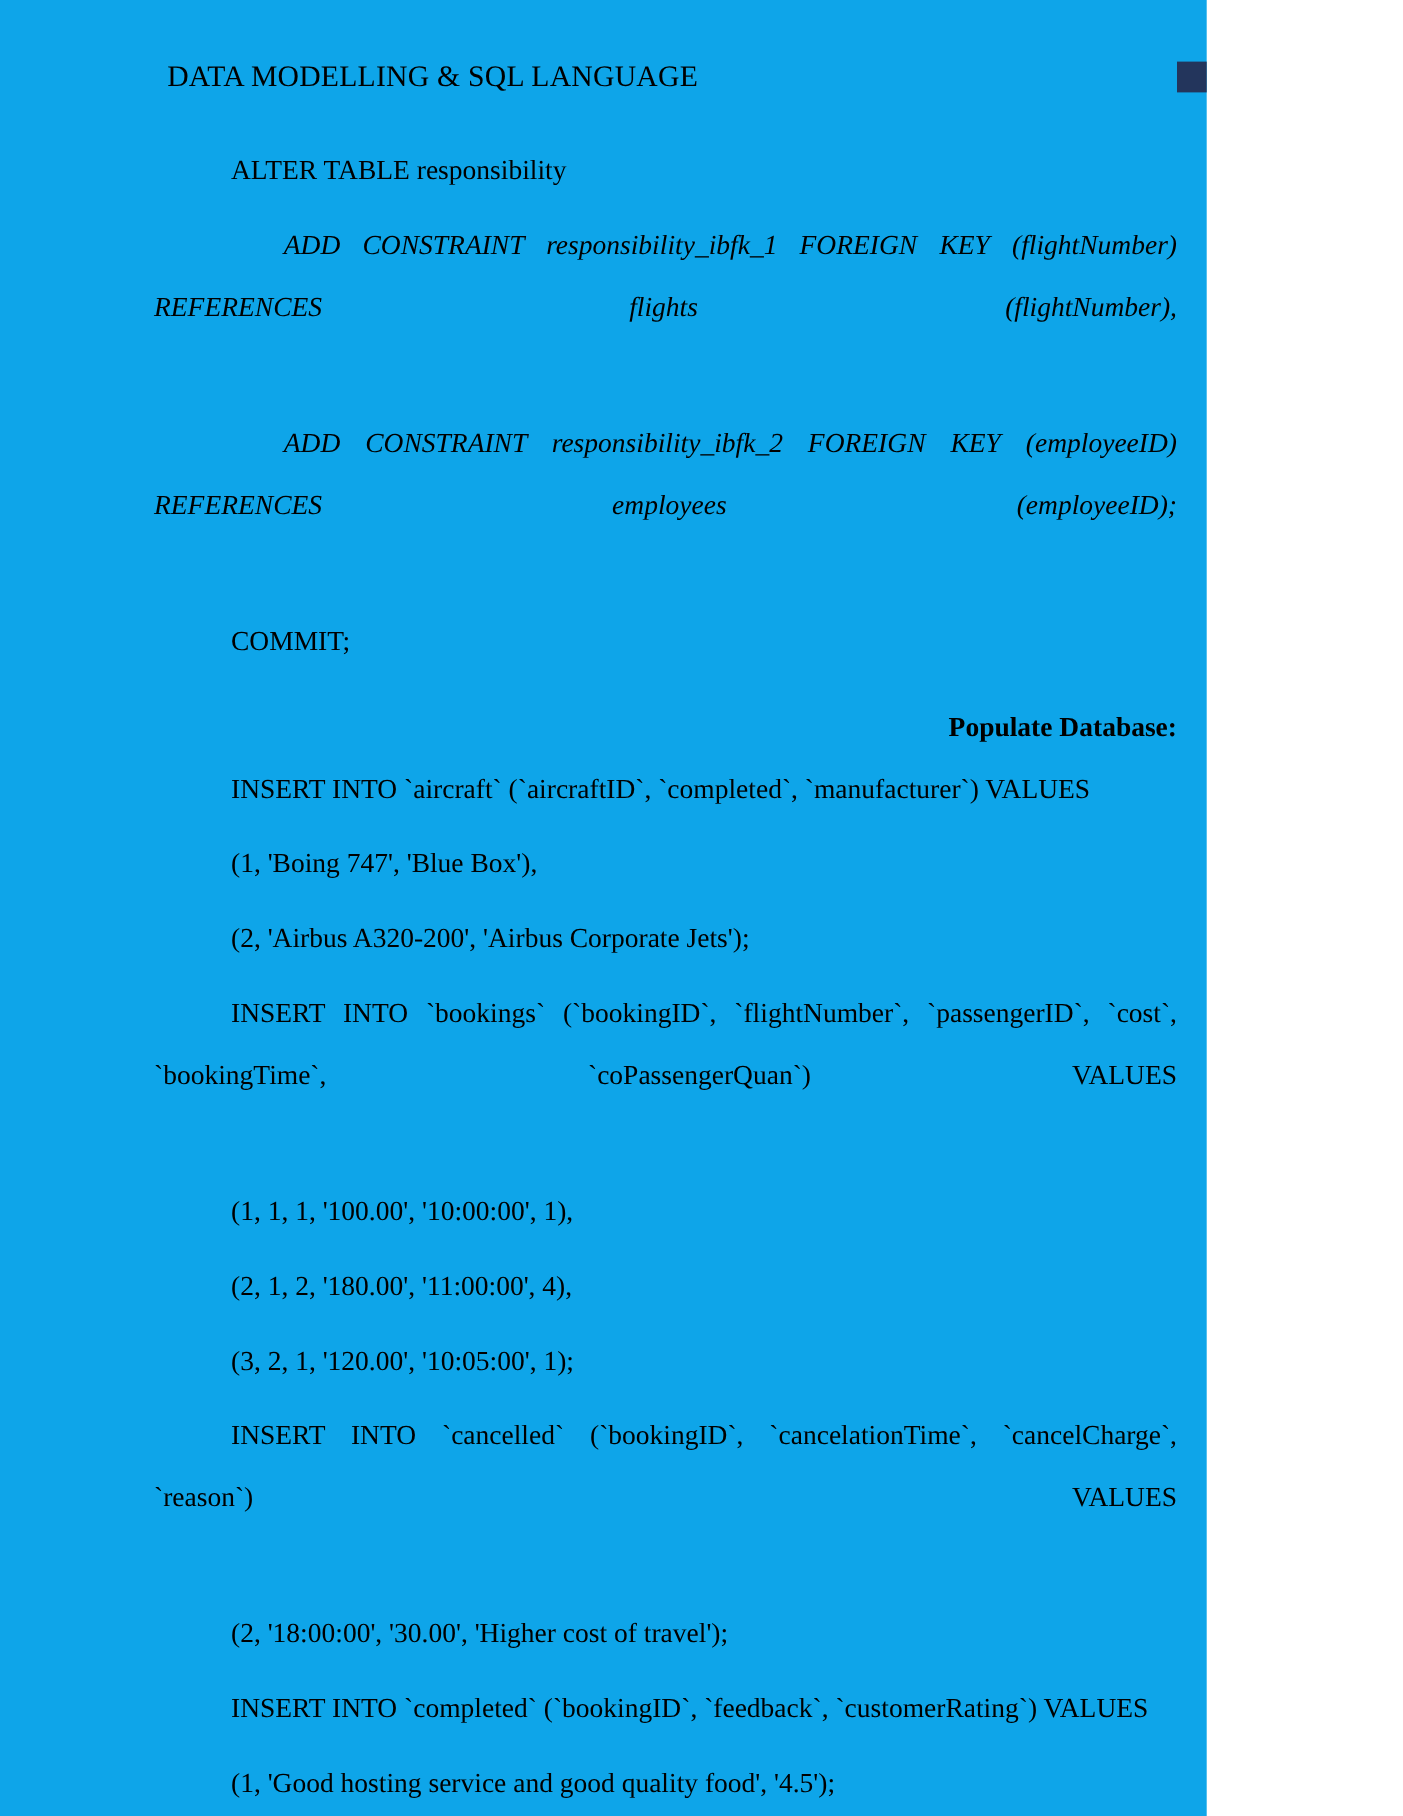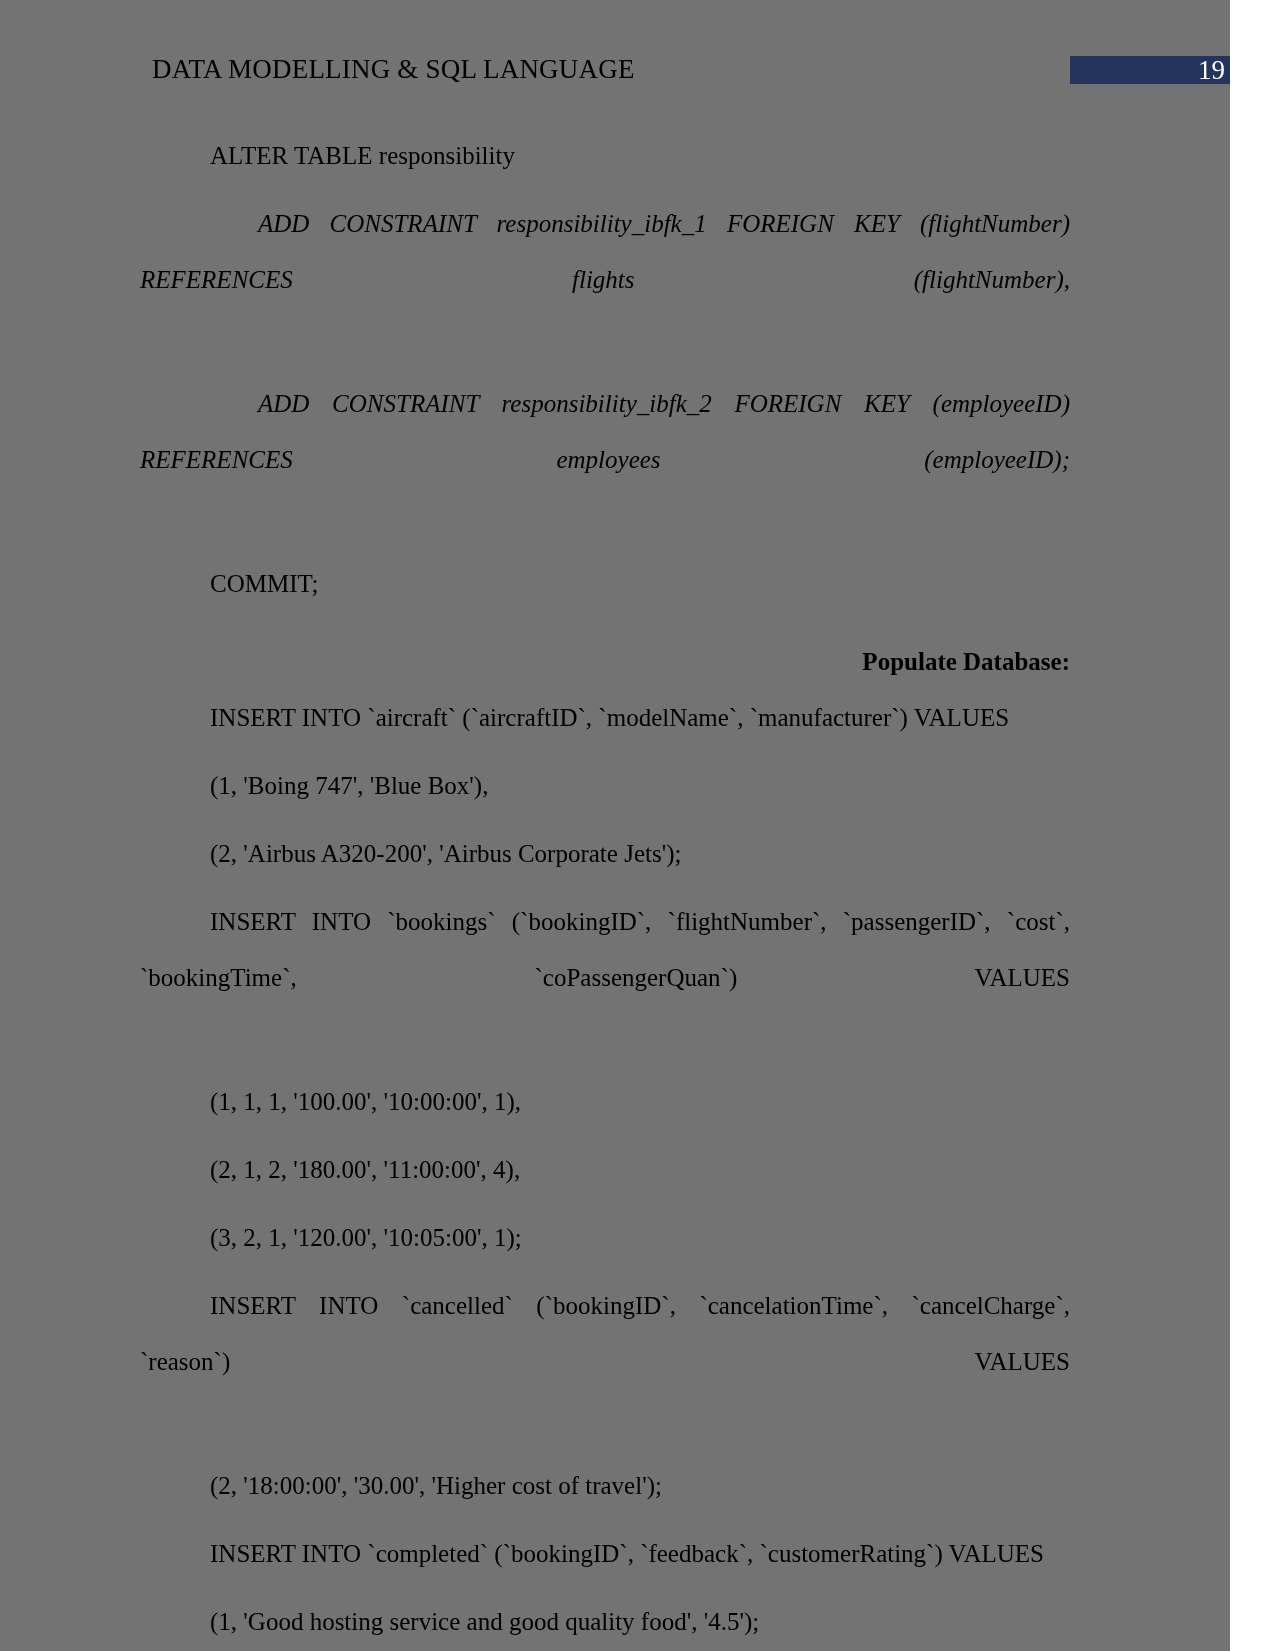--- a/index.html
+++ b/index.html
@@ -6,23 +6,23 @@
     margin: 0;
     padding: 0;
     background: #ffffff;
   }
   body {
     font-family: "Liberation Serif", "DejaVu Serif", serif;
     color: #000000;
   }
   .page {
     position: relative;
-    width: 1230px;
+    width: 1097px;
     height: 1651px;
-    background: #737373;
+    background: #0ea5e9;
     overflow: hidden;
     box-sizing: border-box;
   }
 
   
   .header {
     position: absolute;
     top: 52px;
     left: 0;
     width: 1275px;
@@ -113,21 +113,21 @@
     <div class="spacer-sm"></div>
 
     <p class="para deep">ADD CONSTRAINT responsibility_ibfk_2 FOREIGN KEY (employeeID) REFERENCES employees (employeeID);</p>
     <div class="spacer-sm"></div>
 
     <p class="para nostretch">COMMIT;</p>
     <div class="spacer-md"></div>
 
     <p class="heading">Populate Database:</p>
 
-    <p class="para nostretch">INSERT INTO `aircraft` (`aircraftID`, `modelName`, `manufacturer`) VALUES</p>
+    <p class="para nostretch">INSERT INTO `aircraft` (`aircraftID`, `completed`, `manufacturer`) VALUES</p>
     <div class="spacer-sm"></div>
 
     <p class="para nostretch">(1, 'Boing 747', 'Blue Box'),</p>
     <div class="spacer-sm"></div>
 
     <p class="para nostretch">(2, 'Airbus A320-200', 'Airbus Corporate Jets');</p>
     <div class="spacer-sm"></div>
 
     <p class="para">INSERT INTO `bookings` (`bookingID`, `flightNumber`, `passengerID`, `cost`, `bookingTime`, `coPassengerQuan`) VALUES</p>
     <div class="spacer-sm"></div>

